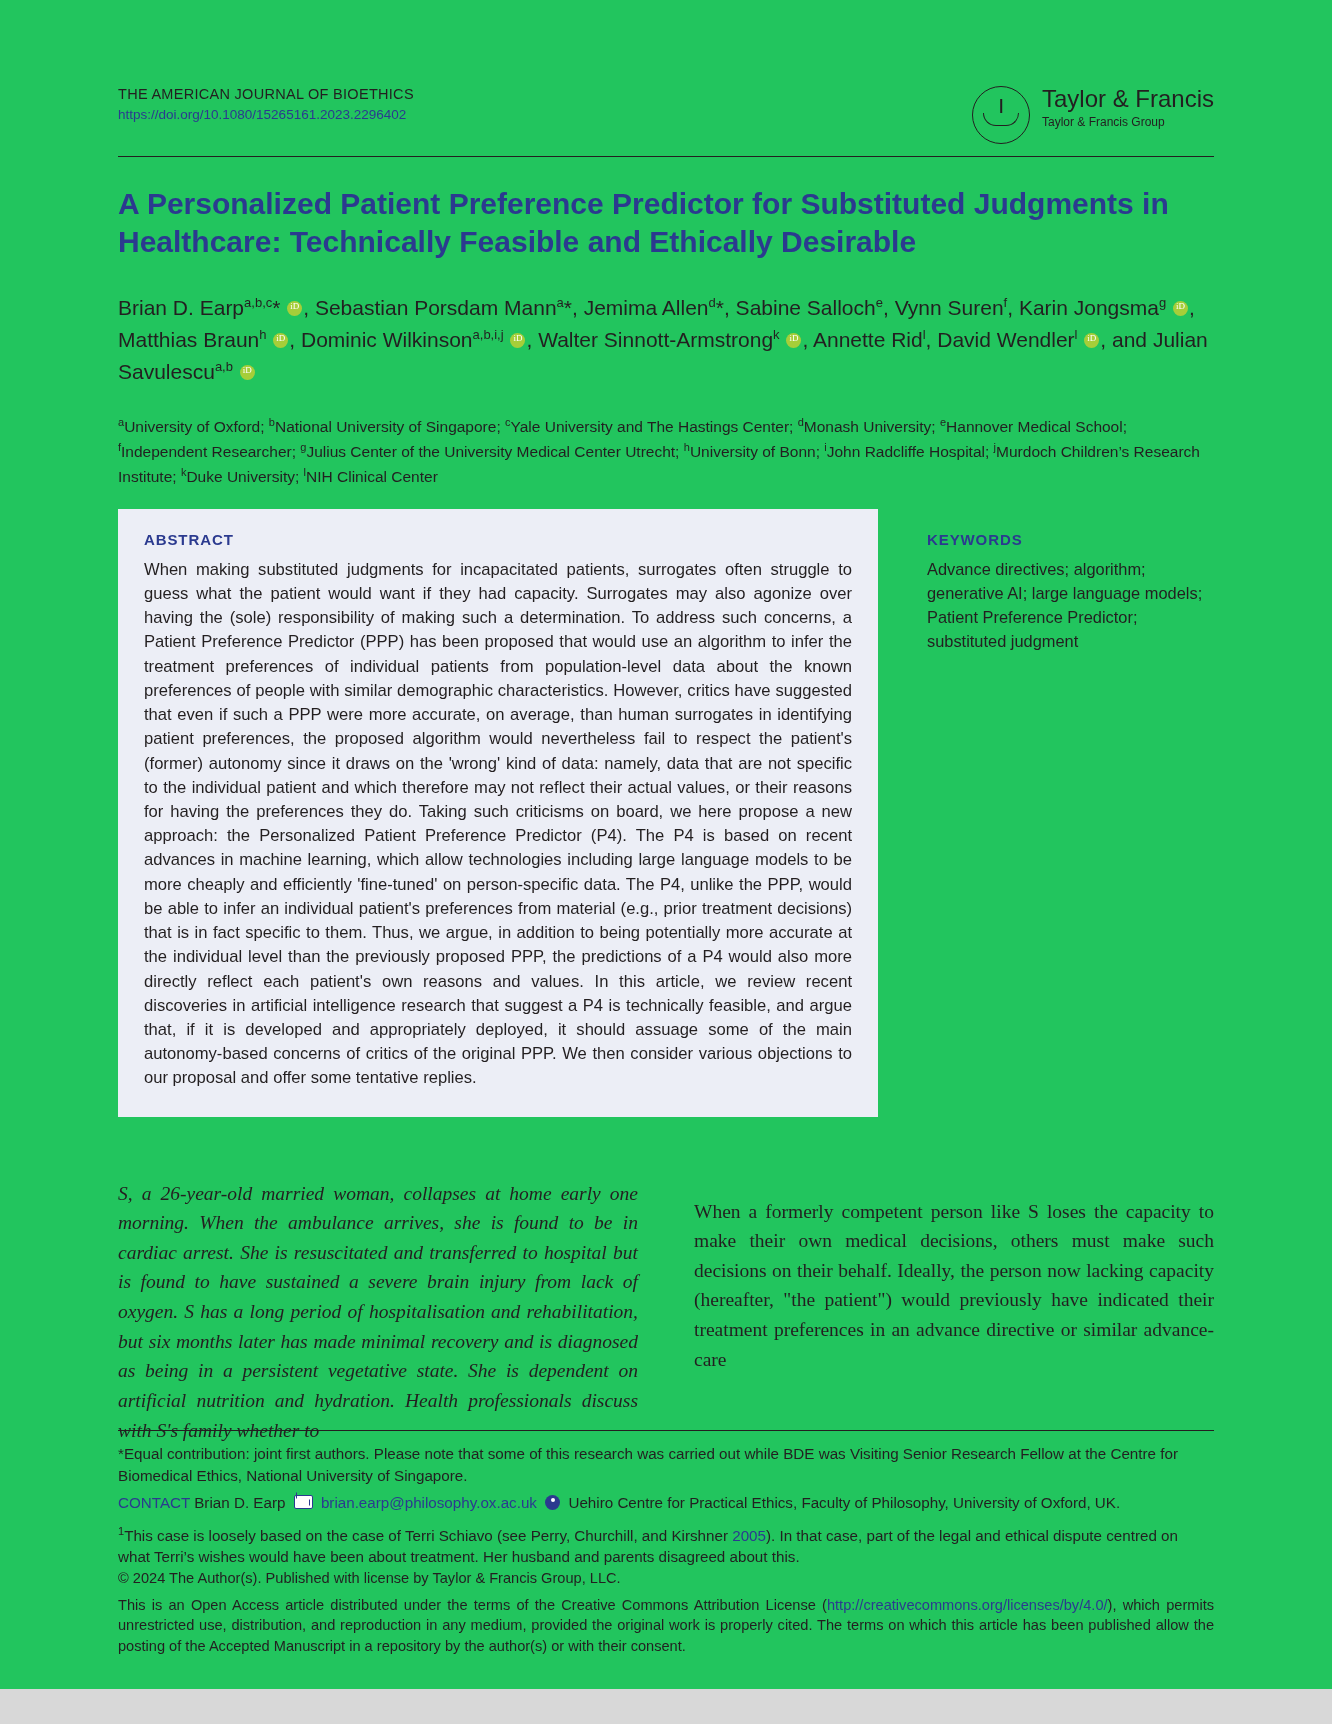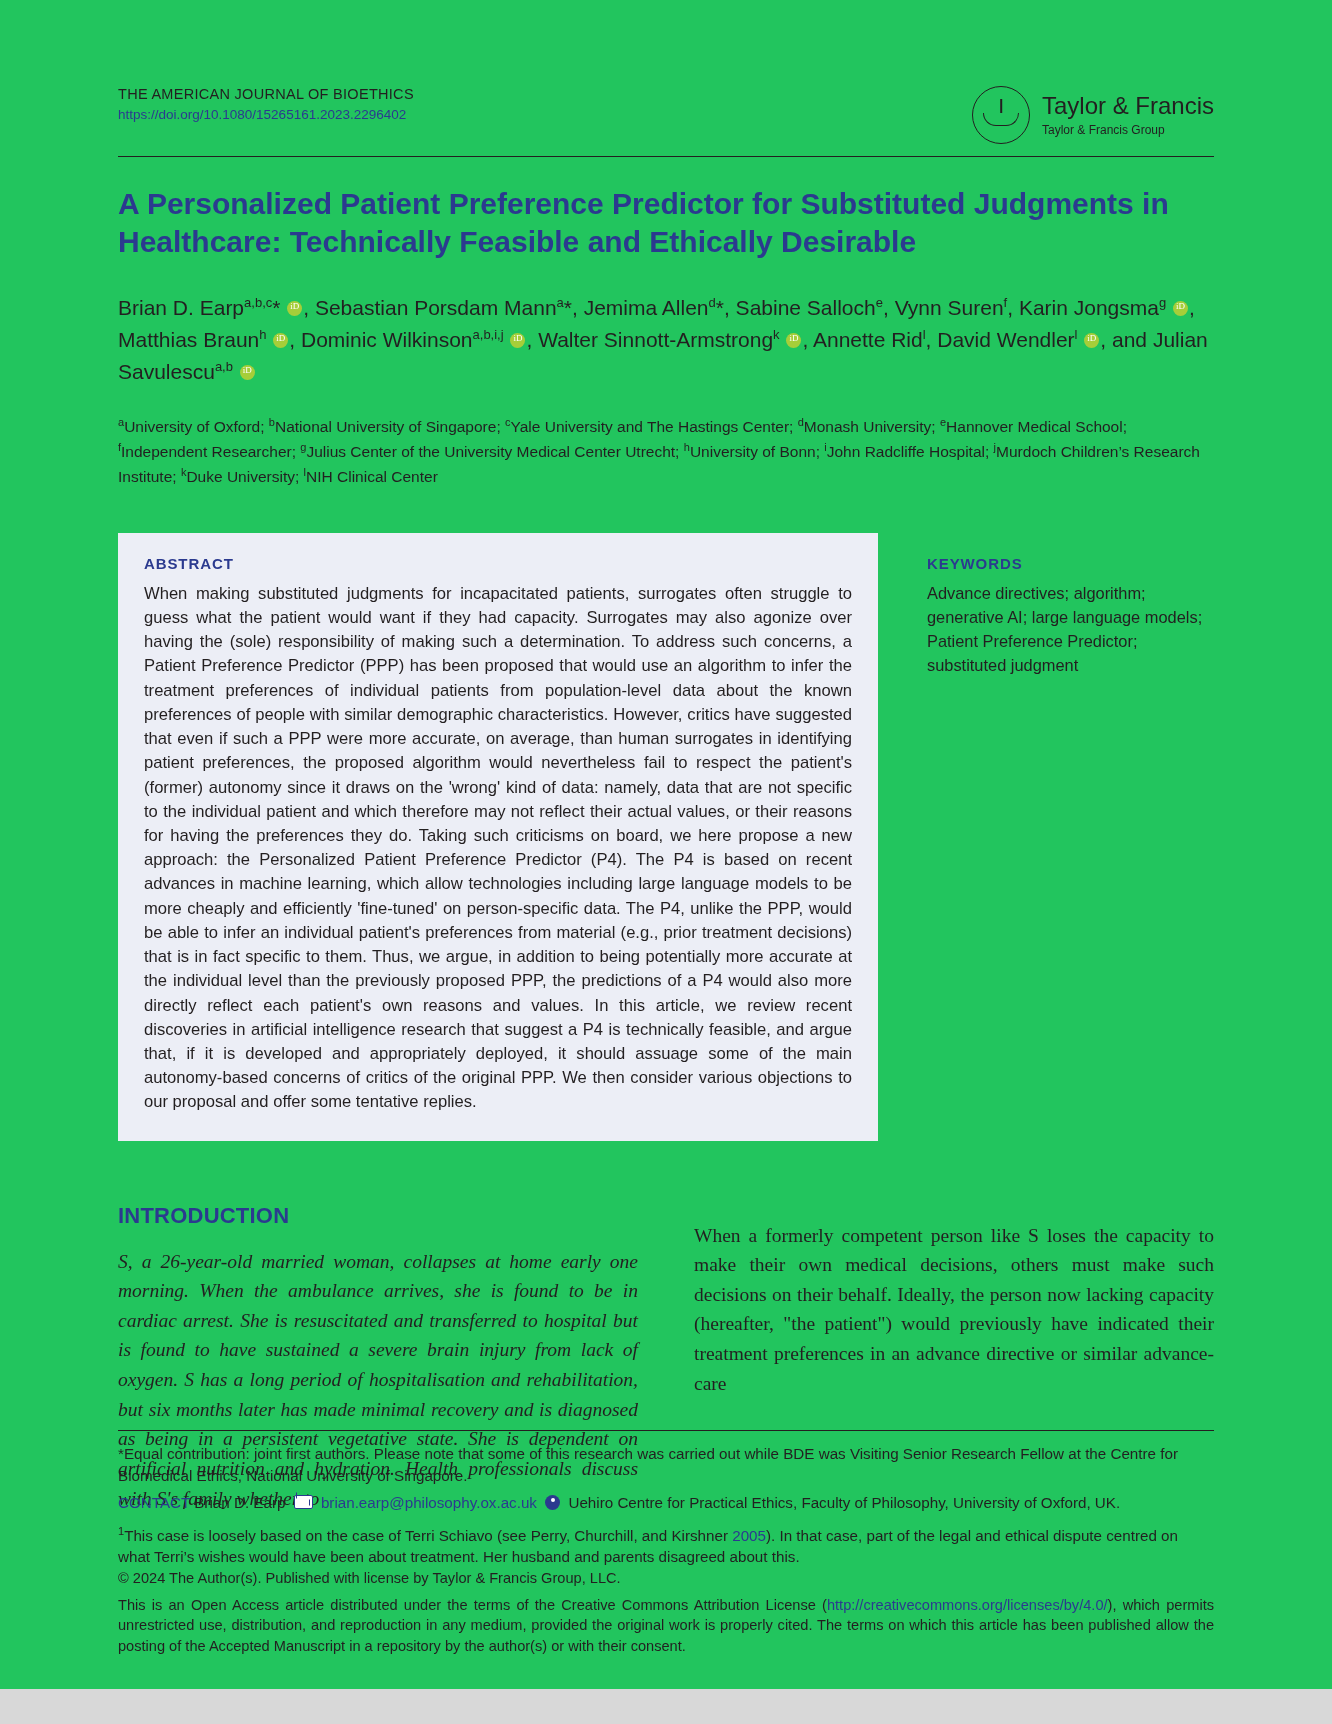--- a/index.html
+++ b/index.html
@@ -38,21 +38,21 @@
     letter-spacing: 0.02em;
     color: #231f20;
   }
   .doi {
     font-size: 13.5px;
     color: #2b3a8f;
     margin-top: 5px;
   }
   .tf-logo {
     display: flex;
-    align-items: center;
+    align-items: flex-start;
     gap: 12px;
   }
   .tf-mark {
     width: 56px;
     height: 56px;
     border-radius: 50%;
     border: 1.6px solid #231f20;
     position: relative;
   }
   .tf-mark:before {
@@ -203,21 +203,21 @@
     font-size: 15.5px;
     line-height: 1.48;
     margin-top: 26px;
     color: #231f20;
   }
   .affiliations sup { font-size: 11px; }
 
   
   .abstract-wrap {
     display: flex;
-    margin-top: 44px;
+    margin-top: 20px;
     gap: 0;
     justify-content: space-between;
   }
   .abstract-box {
     background: #eceef6;
     padding: 22px 26px 26px 26px;
     width: 760px;
     box-sizing: border-box;
   }
   .abstract-head {
@@ -396,21 +396,20 @@
         <div class="abstract-text">When making substituted judgments for incapacitated patients, surrogates often struggle to guess what the patient would want if they had capacity. Surrogates may also agonize over having the (sole) responsibility of making such a determination. To address such concerns, a Patient Preference Predictor (PPP) has been proposed that would use an algorithm to infer the treatment preferences of individual patients from population-level data about the known preferences of people with similar demographic characteristics. However, critics have suggested that even if such a PPP were more accurate, on average, than human surrogates in identifying patient preferences, the proposed algorithm would nevertheless fail to respect the patient's (former) autonomy since it draws on the 'wrong' kind of data: namely, data that are not specific to the individual patient and which therefore may not reflect their actual values, or their reasons for having the preferences they do. Taking such criticisms on board, we here propose a new approach: the Personalized Patient Preference Predictor (P4). The P4 is based on recent advances in machine learning, which allow technologies including large language models to be more cheaply and efficiently 'fine-tuned' on person-specific data. The P4, unlike the PPP, would be able to infer an individual patient's preferences from material (e.g., prior treatment decisions) that is in fact specific to them. Thus, we argue, in addition to being potentially more accurate at the individual level than the previously proposed PPP, the predictions of a P4 would also more directly reflect each patient's own reasons and values. In this article, we review recent discoveries in artificial intelligence research that suggest a P4 is technically feasible, and argue that, if it is developed and appropriately deployed, it should assuage some of the main autonomy-based concerns of critics of the original PPP. We then consider various objections to our proposal and offer some tentative replies.</div>
       </div>
       <div class="keywords-col">
         <div class="keywords-head">KEYWORDS</div>
         <div class="keywords-text">Advance directives; algorithm; generative AI; large language models; Patient Preference Predictor; substituted judgment</div>
       </div>
     </div>
 
     <div class="body-cols">
       <div class="col">
-        <div class="section-head">INTRODUCTION</div>
         <div class="vignette">S, a 26-year-old married woman, collapses at home early one morning. When the ambulance arrives, she is found to be in cardiac arrest. She is resuscitated and transferred to hospital but is found to have sustained a severe brain injury from lack of oxygen. S has a long period of hospitalisation and rehabilitation, but six months later has made minimal recovery and is diagnosed as being in a persistent vegetative state. She is dependent on artificial nutrition and hydration. Health professionals discuss with S's family whether to</div>
       </div>
       <div class="col">
         <div class="body-para">When a formerly competent person like S loses the capacity to make their own medical decisions, others must make such decisions on their behalf. Ideally, the person now lacking capacity (hereafter, "the patient") would previously have indicated their treatment preferences in an advance directive or similar advance-care</div>
       </div>
     </div>
   </div>
 
   <div class="footer">
     <div class="footer-line">*Equal contribution: joint first authors. Please note that some of this research was carried out while BDE was Visiting Senior Research Fellow at the Centre for Biomedical Ethics, National University of Singapore.</div>

